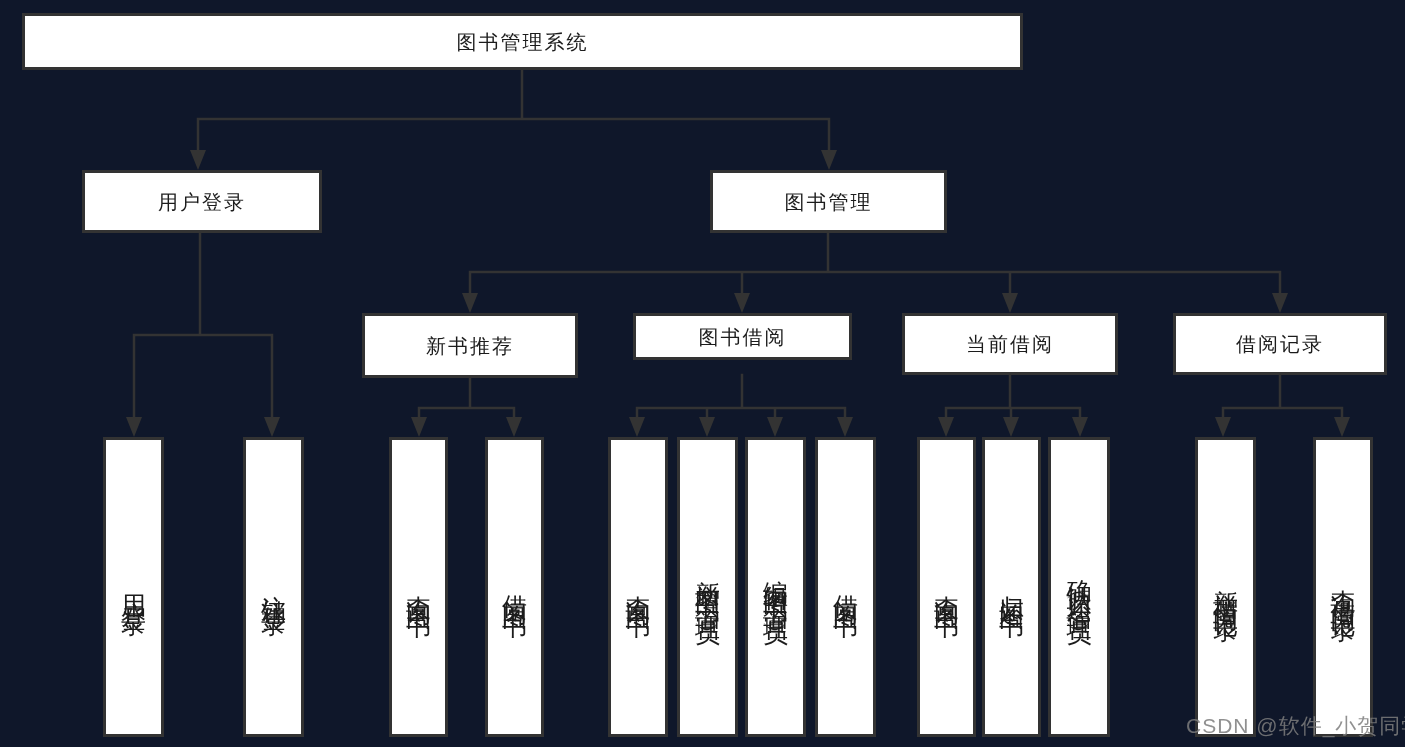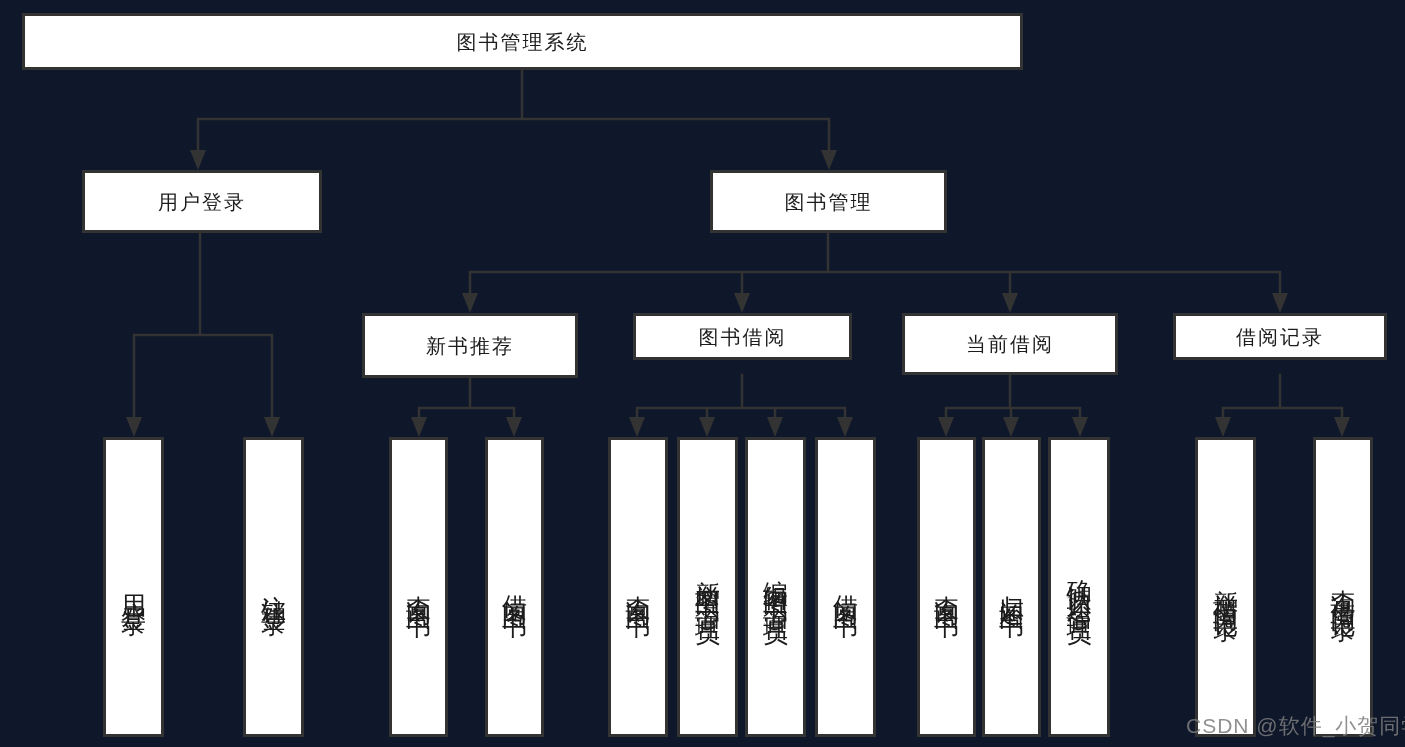--- a/index.html
+++ b/index.html
@@ -96,21 +96,21 @@
   </svg>
 
   <div class="box h" style="left:22px; top:13px; width:1001px; height:57px;">图书管理系统</div>
 
   <div class="box h" style="left:82px; top:170px; width:240px; height:63px;">用户登录</div>
   <div class="box h" style="left:710px; top:170px; width:237px; height:63px;font-family:Liberation Serif, serif;">图书管理</div>
 
   <div class="box h" style="left:362px; top:313px; width:216px; height:65px;">新书推荐</div>
   <div class="box h" style="left:633px; top:313px; width:219px; height:47px;">图书借阅</div>
   <div class="box h" style="left:902px; top:313px; width:216px; height:62px;">当前借阅</div>
-  <div class="box h" style="left:1173px; top:313px; width:214px; height:47px;">借阅记录</div>
+  <div class="box h" style="left:1173px; top:313px; width:214px; height:62px;">借阅记录</div>
 
   <div class="box v" style="left:103px; width:61px;">用户登录</div>
   <div class="box v" style="left:243px; width:61px;">注销登录</div>
 
   <div class="box v" style="left:389px; width:59px;">查询图书</div>
   <div class="box v" style="left:485px; width:59px;">借阅图书</div>
 
   <div class="box v" style="left:608px; width:60px;">查询图书</div>
   <div class="box v" style="left:677px; width:61px;">新增图书（管理员）</div>
   <div class="box v" style="left:745px; width:61px;">编辑图书（管理员）</div>

